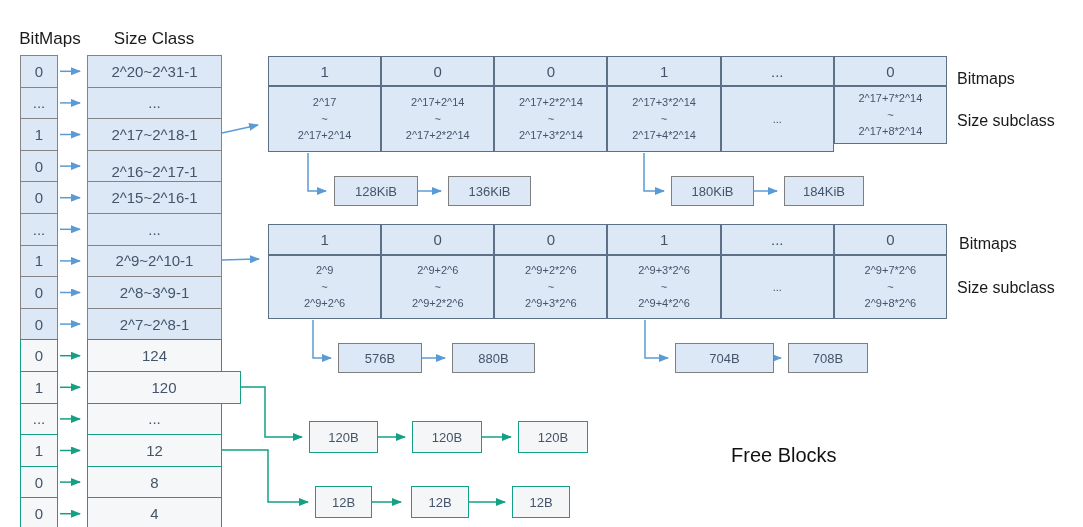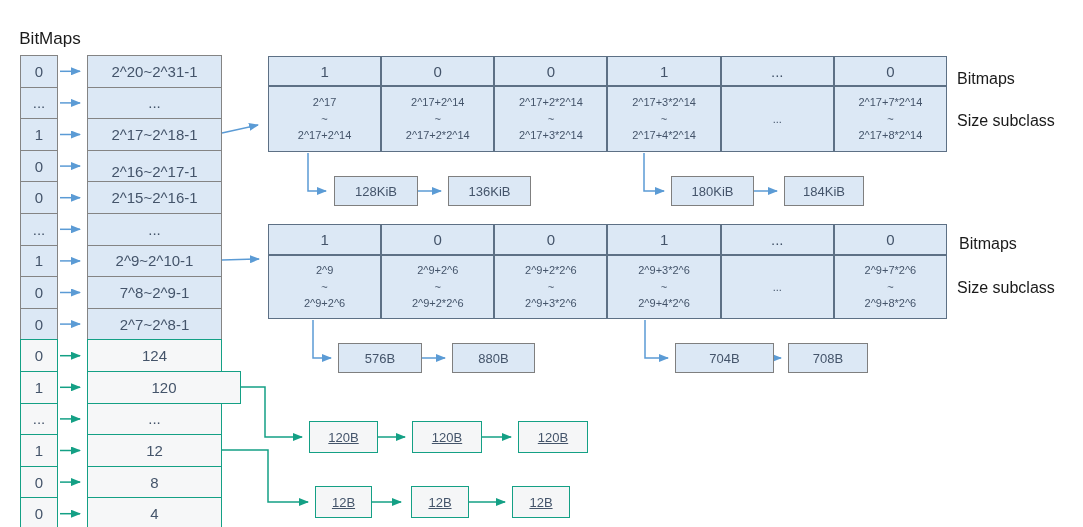--- a/index.html
+++ b/index.html
@@ -14,21 +14,21 @@
   .cell.blue{background:#dce8f5;border:1px solid #848484;}
   .cell.green{background:#f6f7f8;border:1.5px solid #14a085;}
   .subtable{position:absolute;display:grid;grid-template-columns:repeat(6,1fr);box-sizing:border-box;}
   .tcell{box-sizing:border-box;background:#dce8f5;border:1px solid #5d7085;color:#44546a;
          display:flex;align-items:center;justify-content:center;}
   .tcell.thead{font-size:15px;}
   .tcell.tbody{font-size:11px;white-space:pre-line;text-align:center;line-height:1.5;}
   .fbox{position:absolute;box-sizing:border-box;display:flex;align-items:center;
         justify-content:center;font-size:13px;color:#44546a;}
   .fbox.blue{background:#dce8f5;border:1px solid #7f7f7f;}
-  .fbox.green{background:#f5f6f7;border:1.5px solid #14a085;text-decoration:underline;}
+  .fbox.green{background:#f5f6f7;border:1.5px solid #14a085;}
 </style>
 </head>
 <body>
 
 <div class="stage">
 
   <svg class="conn" width="1083" height="527" viewBox="0 0 1083 527">
     <defs>
       <marker id="ab" viewBox="0 0 10 8" markerWidth="10" markerHeight="8" refX="9" refY="4" orient="auto" markerUnits="userSpaceOnUse">
         <path d="M0,0 L10,4 L0,8 Z" fill="#5b9bd5"></path>
@@ -68,38 +68,39 @@
         <line x1="60" y1="332.7" x2="80" y2="332.7" stroke="#14a085" marker-end="url(#ag)"></line>
         <line x1="60" y1="364.3" x2="80" y2="364.3" stroke="#14a085" marker-end="url(#ag)"></line>
         <line x1="60" y1="395.9" x2="80" y2="395.9" stroke="#14a085" marker-end="url(#ag)"></line>
         <line x1="60" y1="427.5" x2="80" y2="427.5" stroke="#14a085" marker-end="url(#ag)"></line>
         <line x1="60" y1="459.1" x2="80" y2="459.1" stroke="#14a085" marker-end="url(#ag)"></line>
         <line x1="60" y1="490.7" x2="80" y2="490.7" stroke="#14a085" marker-end="url(#ag)"></line>
       </g>
   </svg>
 
   <div class="hdr" style="left:8px;top:6px;width:84px">BitMaps</div>
+  <div class="hdr" style="left:96px;top:6px;width:116px">Size Class</div>
 
   <div id="rows">
       <div class="cell blue" style="left:20px;top:32.0px;width:38px;height:32.6px">0</div>
       <div class="cell blue" style="left:87px;top:32.0px;width:135px;height:32.6px">2^20~2^31-1</div>
       <div class="cell blue" style="left:20px;top:63.6px;width:38px;height:32.6px">...</div>
       <div class="cell blue" style="left:87px;top:63.6px;width:135px;height:32.6px">...</div>
       <div class="cell blue" style="left:20px;top:95.2px;width:38px;height:32.6px">1</div>
       <div class="cell blue" style="left:87px;top:95.2px;width:135px;height:32.6px">2^17~2^18-1</div>
       <div class="cell blue" style="left:20px;top:126.8px;width:38px;height:32.6px">0</div>
       <div class="cell blue" style="left:87px;top:126.8px;width:135px;height:44px">2^16~2^17-1</div>
       <div class="cell blue" style="left:20px;top:158.4px;width:38px;height:32.6px">0</div>
       <div class="cell blue" style="left:87px;top:158.4px;width:135px;height:32.6px">2^15~2^16-1</div>
       <div class="cell blue" style="left:20px;top:190.0px;width:38px;height:32.6px">...</div>
       <div class="cell blue" style="left:87px;top:190.0px;width:135px;height:32.6px">...</div>
       <div class="cell blue" style="left:20px;top:221.6px;width:38px;height:32.6px">1</div>
       <div class="cell blue" style="left:87px;top:221.6px;width:135px;height:32.6px">2^9~2^10-1</div>
       <div class="cell blue" style="left:20px;top:253.2px;width:38px;height:32.6px">0</div>
-      <div class="cell blue" style="left:87px;top:253.2px;width:135px;height:32.6px">7^8~2^9-1</div>
+      <div class="cell blue" style="left:87px;top:253.2px;width:135px;height:32.6px">2^8~3^9-1</div>
       <div class="cell blue" style="left:20px;top:284.8px;width:38px;height:32.6px">0</div>
       <div class="cell blue" style="left:87px;top:284.8px;width:135px;height:32.6px">2^7~2^8-1</div>
       <div class="cell green" style="left:20px;top:316.4px;width:38px;height:32.6px">0</div>
       <div class="cell green" style="left:87px;top:316.4px;width:135px;height:32.6px">124</div>
       <div class="cell green" style="left:20px;top:348.0px;width:38px;height:32.6px">1</div>
       <div class="cell green" style="left:87px;top:348.0px;width:154px;height:32.6px">120</div>
       <div class="cell green" style="left:20px;top:379.6px;width:38px;height:32.6px">...</div>
       <div class="cell green" style="left:87px;top:379.6px;width:135px;height:32.6px">...</div>
       <div class="cell green" style="left:20px;top:411.2px;width:38px;height:32.6px">1</div>
       <div class="cell green" style="left:87px;top:411.2px;width:135px;height:32.6px">12</div>
@@ -122,21 +123,21 @@
         <div class="tcell tbody" style="height:66px">2^17+2^14
 ~
 2^17+2*2^14</div>
         <div class="tcell tbody" style="height:66px">2^17+2*2^14
 ~
 2^17+3*2^14</div>
         <div class="tcell tbody" style="height:66px">2^17+3*2^14
 ~
 2^17+4*2^14</div>
         <div class="tcell tbody" style="height:66px">...</div>
-        <div class="tcell tbody" style="height:66px">2^17+7*2^14
+        <div class="tcell tbody" style="height:58px">2^17+7*2^14
 ~
 2^17+8*2^14</div>
       </div>
       <div class="subtable" style="left:268px;top:201px;width:679px">
         <div class="tcell thead" style="height:31px">1</div>
         <div class="tcell thead" style="height:31px">0</div>
         <div class="tcell thead" style="height:31px">0</div>
         <div class="tcell thead" style="height:31px">1</div>
         <div class="tcell thead" style="height:31px">...</div>
         <div class="tcell thead" style="height:31px">0</div>
@@ -173,13 +174,14 @@
       <div class="fbox green" style="left:315px;top:463px;width:57px;height:32px">12B</div>
       <div class="fbox green" style="left:411px;top:463px;width:58px;height:32px">12B</div>
       <div class="fbox green" style="left:512px;top:463px;width:58px;height:32px">12B</div>
     </div>
 
   <div class="sidelabel" style="left:957px;top:47px">Bitmaps</div>
   <div class="sidelabel" style="left:957px;top:89px">Size subclass</div>
   <div class="sidelabel" style="left:959px;top:212px">Bitmaps</div>
   <div class="sidelabel" style="left:957px;top:256px">Size subclass</div>
 
+  <div class="freeblocks" style="left:731px;top:421px">Free Blocks</div>
 </div>
 
 </body></html>

